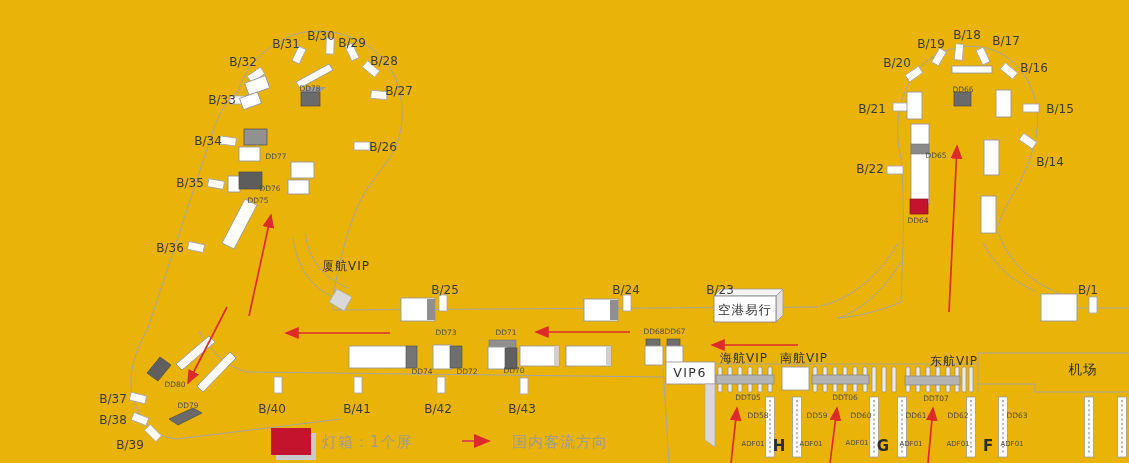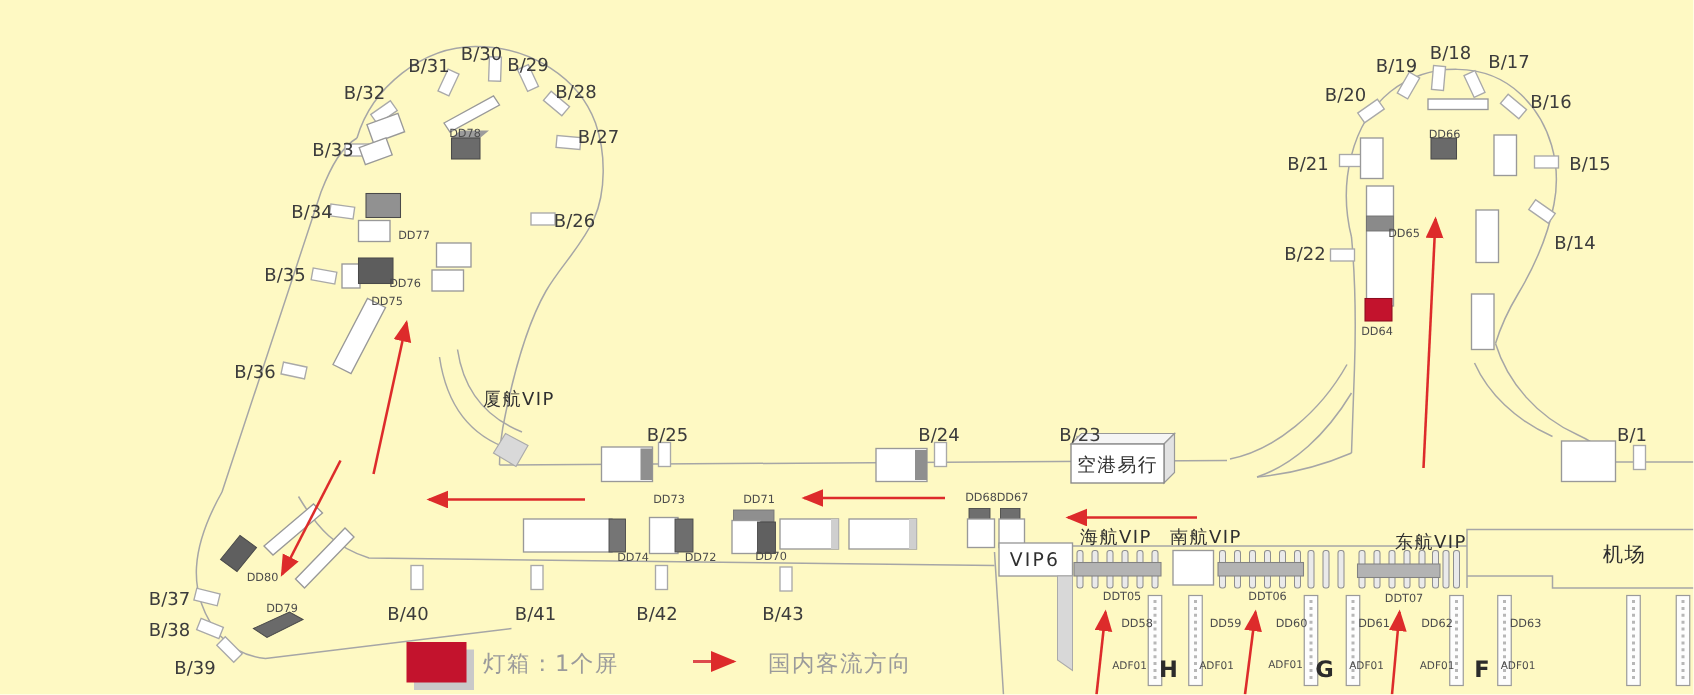--- a/index.html
+++ b/index.html
@@ -1,16 +1,16 @@
 <!DOCTYPE html>
 <html><head>
 <meta charset="utf-8">
 <style>
   html,body{margin:0;padding:0;background:#fff;}
-  #stage{width:1129px;height:463px;position:relative;background:#fef9c3;overflow:hidden;
+  #stage{width:1129px;height:463px;position:relative;background:#eab308;overflow:hidden;
          font-family:"DejaVu Sans","Liberation Sans",sans-serif;}
   svg{display:block}
   text{font-family:"DejaVu Sans","Liberation Sans",sans-serif;}
   .gate{font-size:12px;fill:#3b3b3b;}
   .dd{font-size:7.5px;fill:#4c4c4c;}
   .adf{font-size:7px;fill:#4c4c4c;}
   .cn{font-size:12px;fill:#2f2f2f;letter-spacing:1px;}
   .vip6{font-size:12.5px;fill:#2f2f2f;letter-spacing:1.5px;}
   .zone{font-size:15px;font-weight:bold;fill:#2b2b2b;}
   .legendtxt{font-size:15px;fill:#9b9b9b;letter-spacing:1px;}

